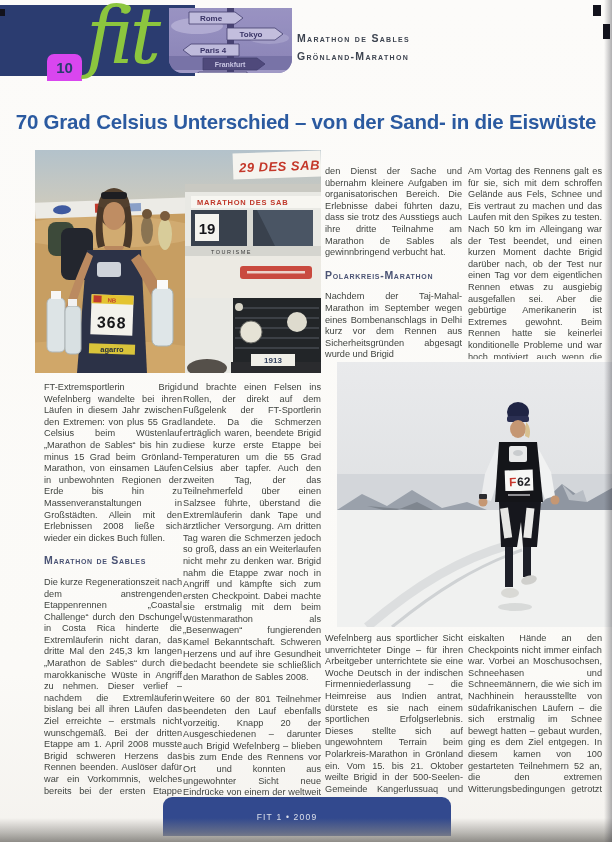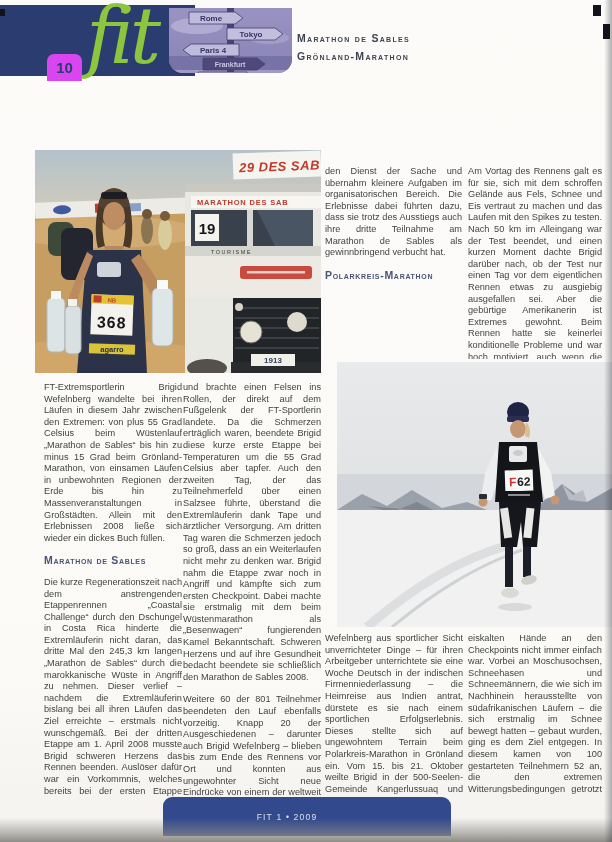--- a/index.html
+++ b/index.html
@@ -101,20 +101,21 @@
     </svg>
   </div>
 
   <div class="fit-logo">fit</div>
 
   <div class="kicker">
     <div>Marathon de Sables</div>
     <div>Grönland-Marathon</div>
   </div>
 
+  <h1 class="title">70 Grad Celsius Unterschied – von der Sand- in die Eiswüste</h1>
 
   <div class="photo photo-desert">
     <svg width="286" height="223" viewBox="0 0 286 223" preserveAspectRatio="none">
       <defs>
         <linearGradient id="skyg" x1="0" y1="0" x2="0" y2="1">
           <stop offset="0" stop-color="#b3c2cb"></stop>
             <stop offset="1" stop-color="#d6cdb9"></stop>
         </linearGradient>
       </defs>
       <rect width="286" height="75" fill="url(#skyg)"></rect>
@@ -265,20 +266,21 @@
   </div>
 
   <div class="col col2">
     <p>und brachte einen Felsen ins Rollen, der direkt auf dem Fußgelenk der FT-Sportlerin landete. Da die Schmerzen erträglich waren, beendete Brigid diese kurze erste Etappe bei Temperaturen um die 55 Grad Celsius aber tapfer. Auch den zweiten Tag, der das Teilnehmerfeld über einen Salzsee führte, überstand die Extremläuferin dank Tape und ärztlicher Versorgung. Am dritten Tag waren die Schmerzen jedoch so groß, dass an ein Weiterlaufen nicht mehr zu denken war. Brigid nahm die Etappe zwar noch in Angriff und kämpfte sich zum ersten Checkpoint. Dabei machte sie erstmalig mit dem beim Wüstenmarathon als „Besenwagen“ fungierenden Kamel Bekanntschaft. Schweren Herzens und auf ihre Gesundheit bedacht beendete sie schließlich den Marathon de Sables 2008.</p>
     <p>Weitere 60 der 801 Teilnehmer beendeten den Lauf ebenfalls vorzeitig. Knapp 20 der Ausgeschiedenen – darunter auch Brigid Wefelnberg – blieben bis zum Ende des Rennens vor Ort und konnten aus ungewohnter Sicht neue Eindrücke von einem der weltweit faszinierendsten Rennen gewinnen. Die FT-Extremläuferin stellte sich als gelernte Übersetzerin sogar in</p>
   </div>
 
   <div class="col col3top">
     <p>den Dienst der Sache und übernahm kleinere Aufgaben im organisatorischen Bereich. Die Erlebnisse dabei führten dazu, dass sie trotz des Ausstiegs auch ihre dritte Teilnahme am Marathon de Sables als gewinnbringend verbucht hat.</p>
     <h2>Polarkreis-Marathon</h2>
+    <p>Nachdem der Taj-Mahal-Marathon im September wegen eines Bombenanschlags in Delhi kurz vor dem Rennen aus Sicherheitsgründen abgesagt wurde und Brigid</p>
   </div>
 
   <div class="col col3bottom">
     <p>Wefelnberg aus sportlicher Sicht unverrichteter Dinge – für ihren Arbeitgeber unterrichtete sie eine Woche Deutsch in der indischen Firmenniederlassung – die Heimreise aus Indien antrat, dürstete es sie nach einem sportlichen Erfolgserlebnis. Dieses stellte sich auf ungewohntem Terrain beim Polarkreis-Marathon in Grönland ein. Vom 15. bis 21. Oktober weilte Brigid in der 500-Seelen-Gemeinde Kangerlussuaq und nahm als einzige deutsche Teilnehmerin die Herausforderung Eiswüste an.</p>
   </div>
 
   <div class="col col4top">
     <p>Am Vortag des Rennens galt es für sie, sich mit dem schroffen Gelände aus Fels, Schnee und Eis vertraut zu machen und das Laufen mit den Spikes zu testen. Nach 50 km im Alleingang war der Test beendet, und einen kurzen Moment dachte Brigid darüber nach, ob der Test nur einen Tag vor dem eigentlichen Rennen etwas zu ausgiebig ausgefallen sei. Aber die gebürtige Amerikanerin ist Extremes gewohnt. Beim Rennen hatte sie keinerlei konditionelle Probleme und war hoch motiviert, auch wenn die Verpflegungsaufnahme aufgrund der</p>
   </div>
 

